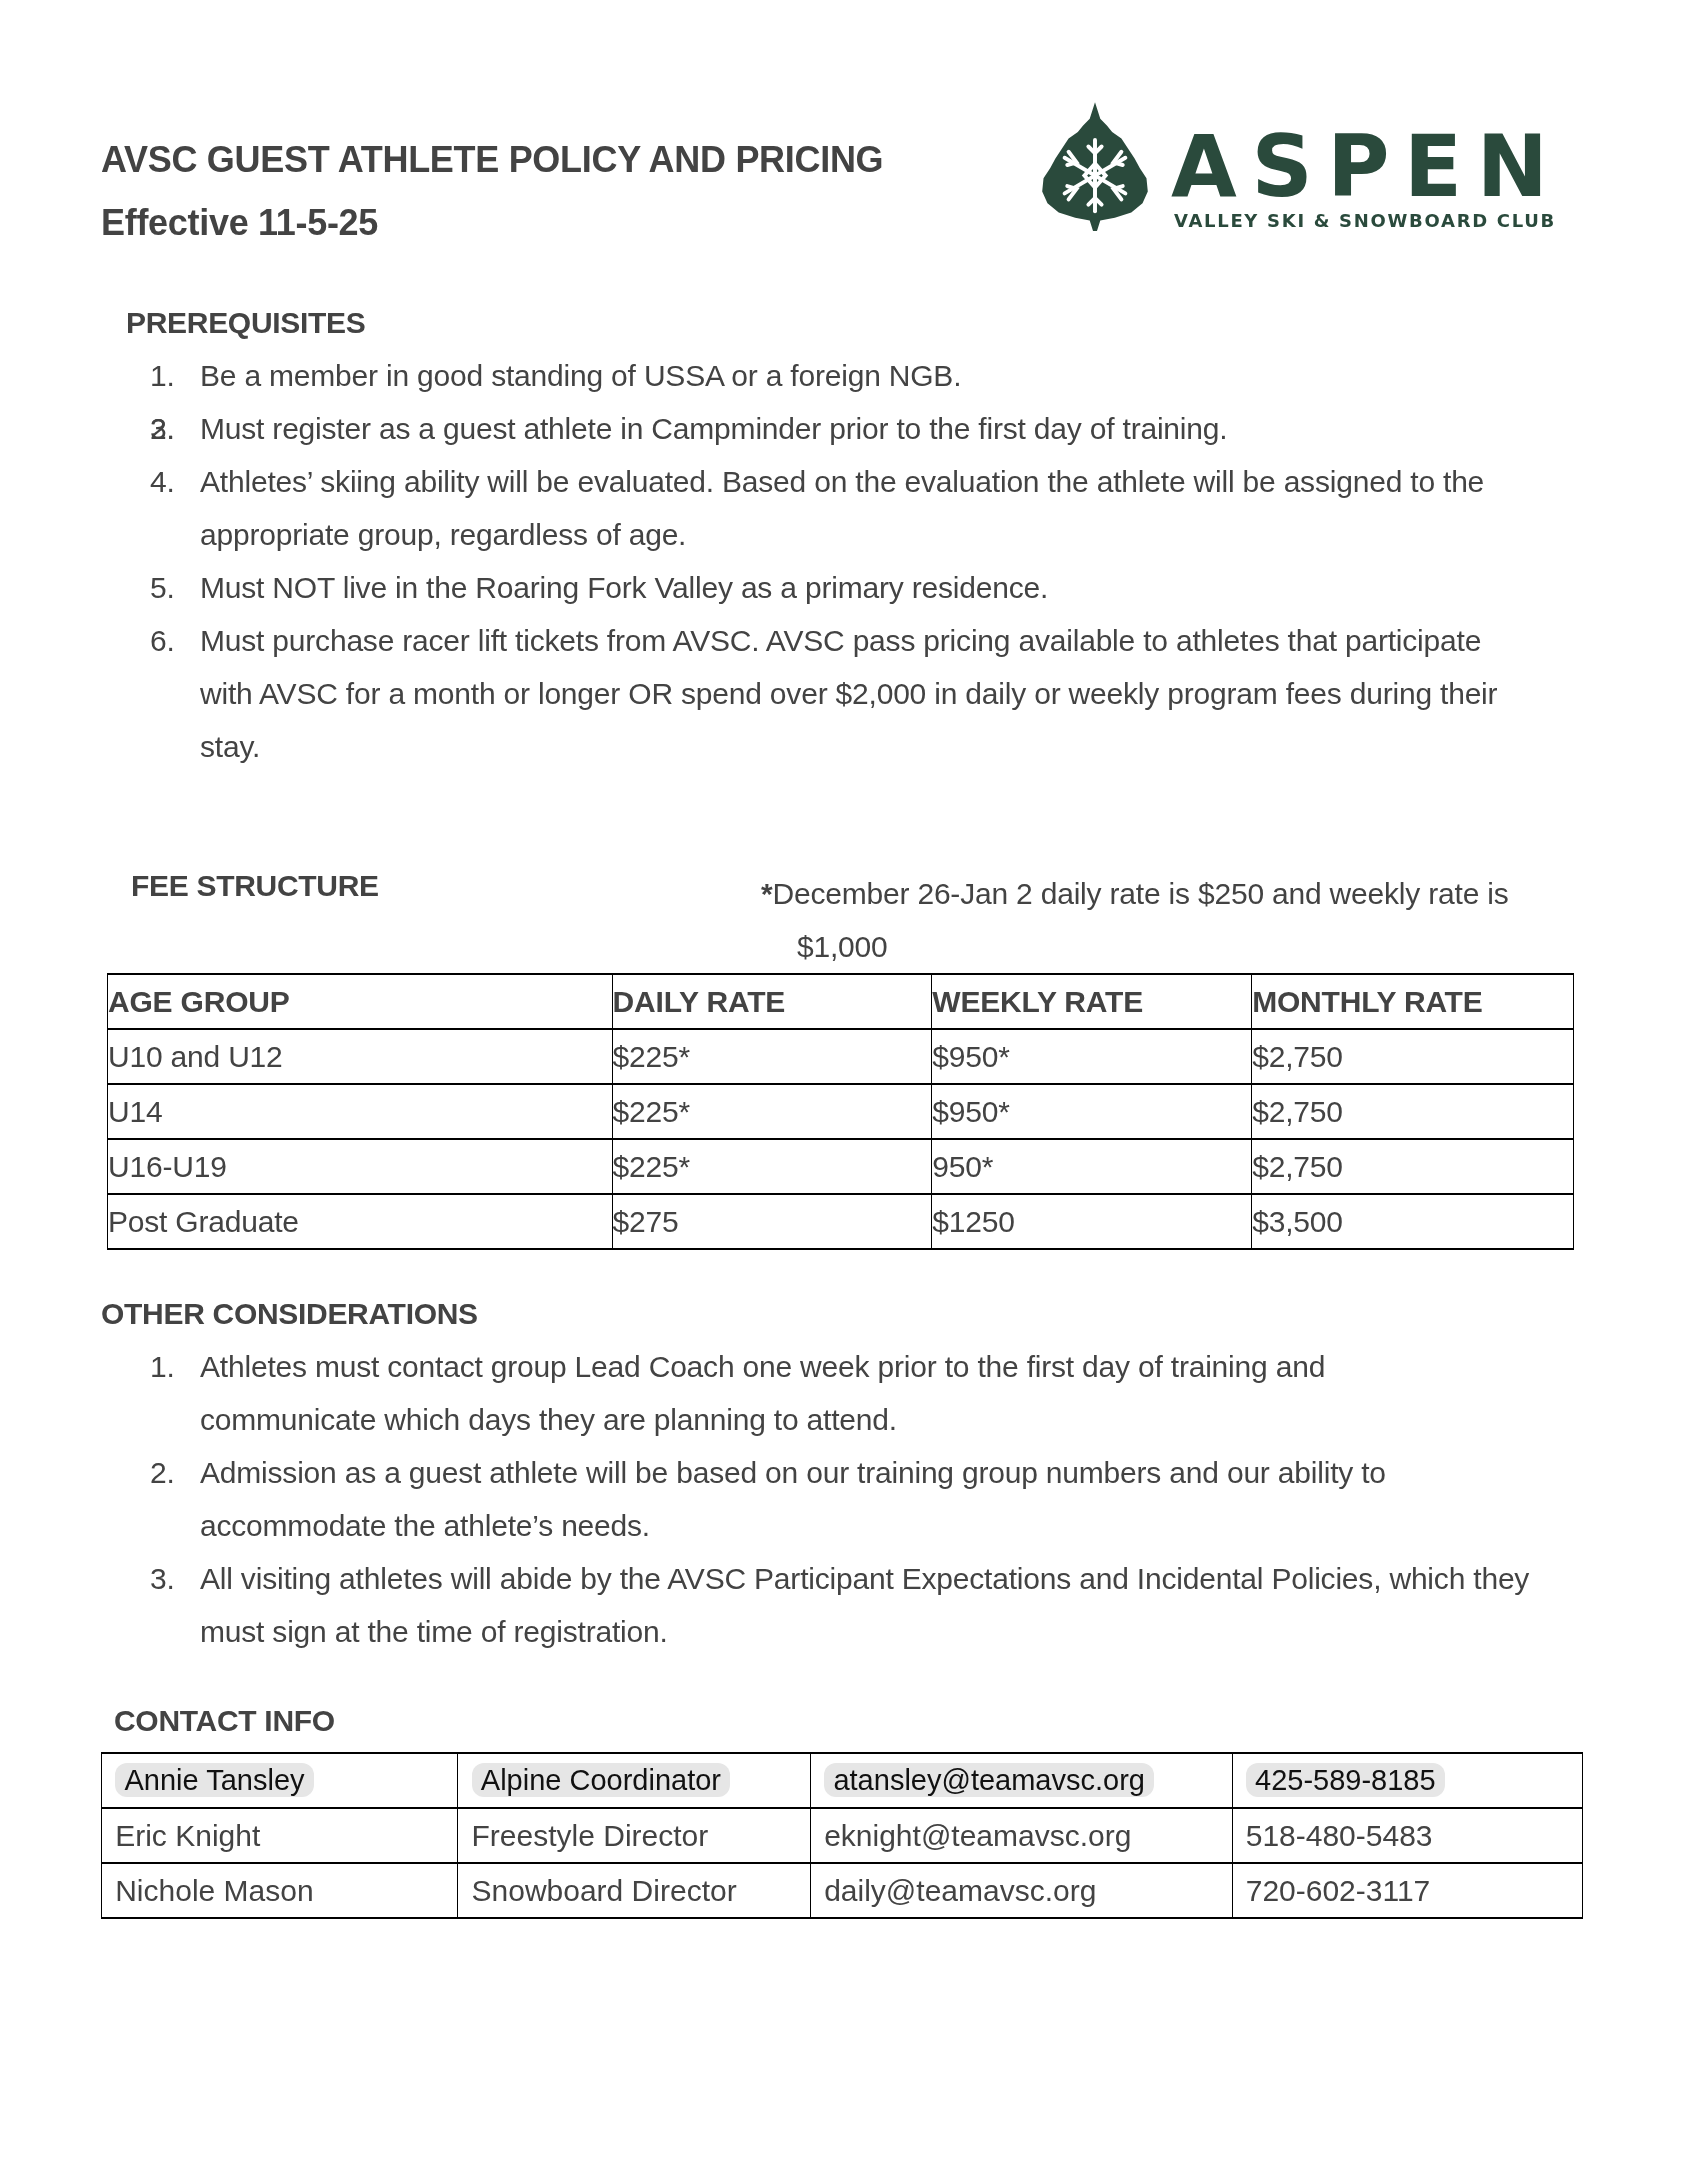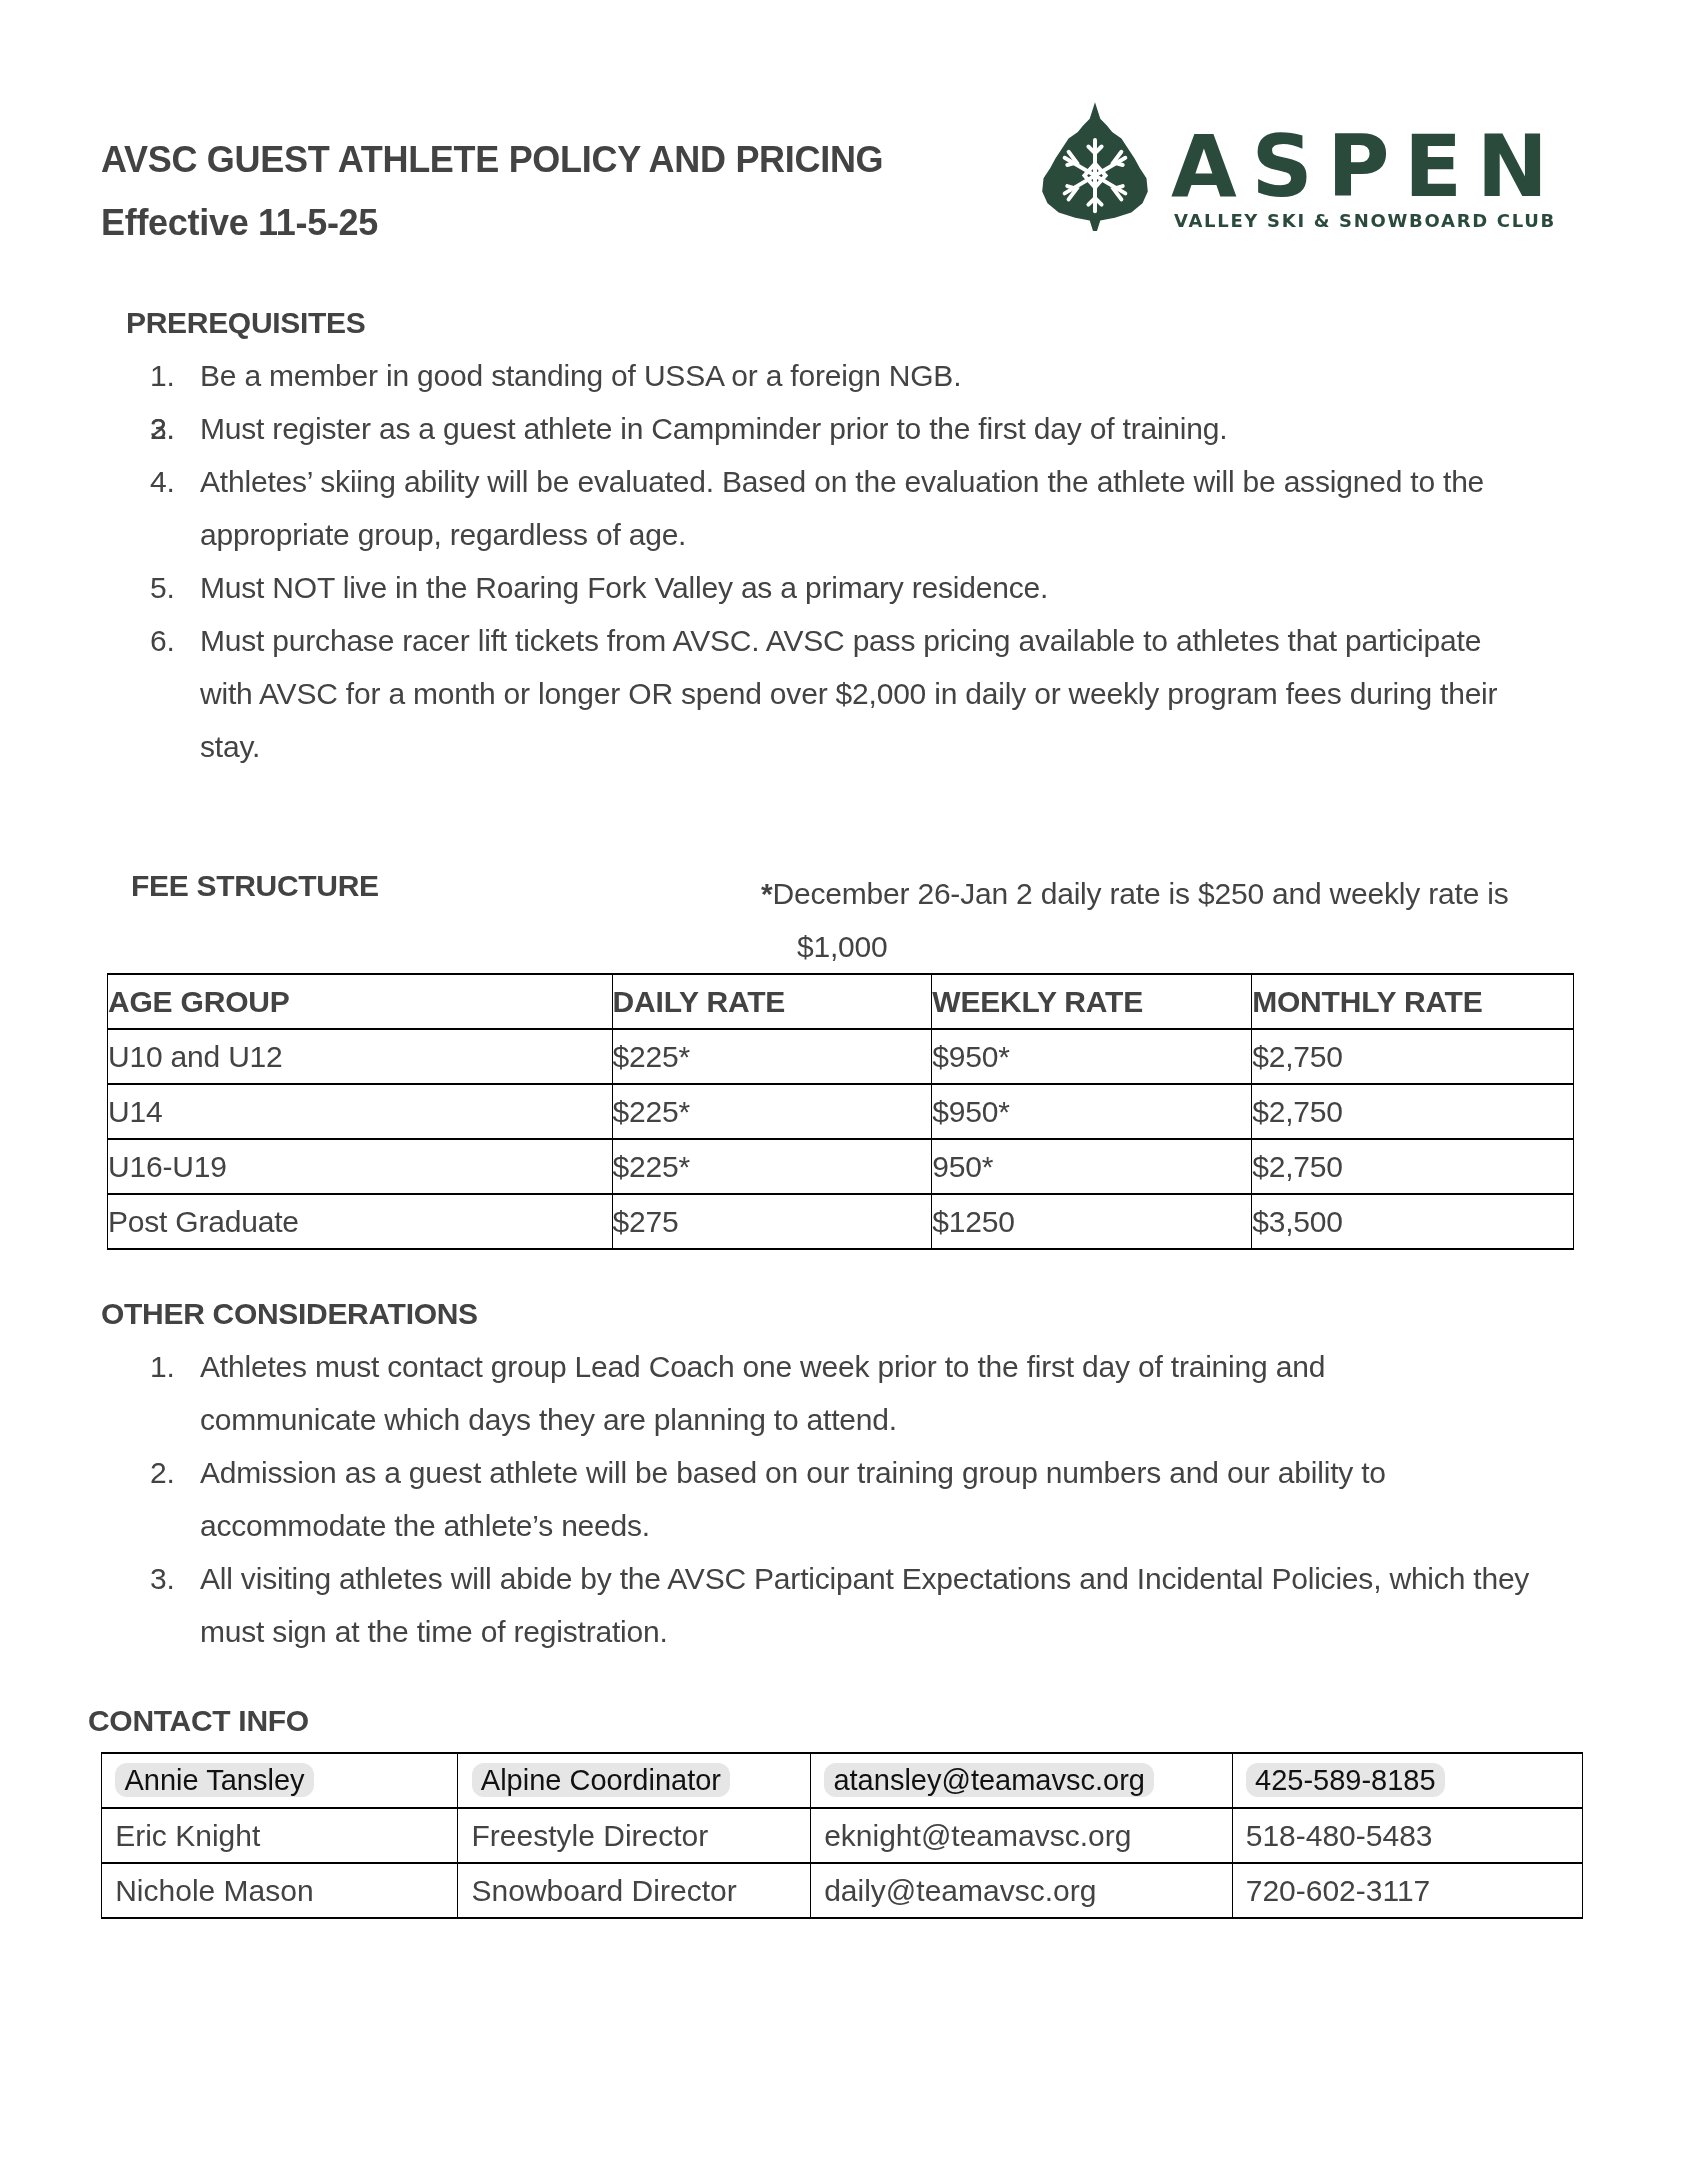--- a/index.html
+++ b/index.html
@@ -154,21 +154,21 @@
 </tbody>
   </table>
 
 <div class="abs section-head" style="left:101px; top:1297px;">OTHER CONSIDERATIONS</div>
 <ol class="list" style="left:101px; top:1340px; width:1482px;">
   <li style="padding-right:132px;"><span class="num">1.</span><span>Athletes must contact group Lead Coach one week prior to the first day of training and communicate which days they are planning to attend.</span></li>
   <li style="padding-right:99px;"><span class="num">2.</span><span>Admission as a guest athlete will be based on our training group numbers and our ability to accommodate the athlete’s needs.</span></li>
   <li><span class="num">3.</span><span>All visiting athletes will abide by the AVSC Participant Expectations and Incidental Policies, which they must sign at the time of registration.</span></li>
 </ol>
 
-<div class="abs section-head" style="left:88px; top:1704px;">CONTACT INFO</div>
+<div class="abs section-head" style="left:114px; top:1704px;">CONTACT INFO</div>
 <table class="contacts">
   <colgroup>
       <col style="width:359px">
       <col style="width:354px">
       <col style="width:423px">
       <col style="width:353px">
     </colgroup>
   <tbody>
       <tr class="highlighted">
     <td><span>Annie Tansley</span></td>

